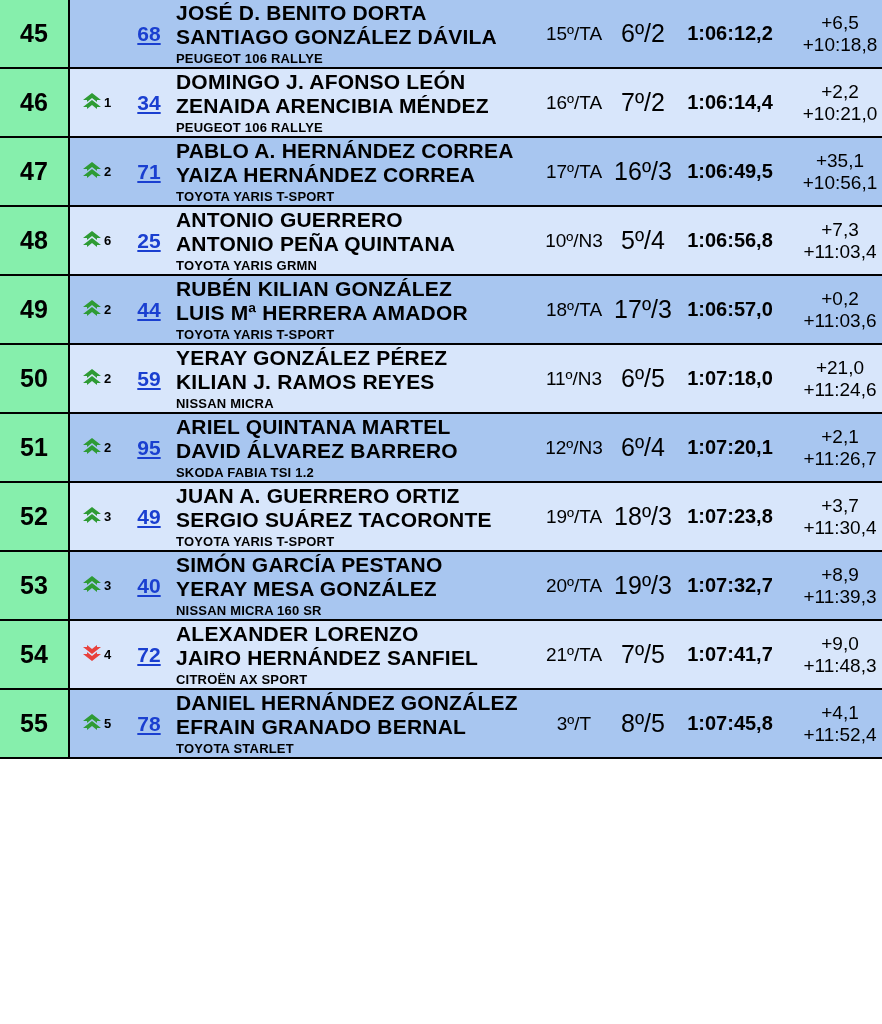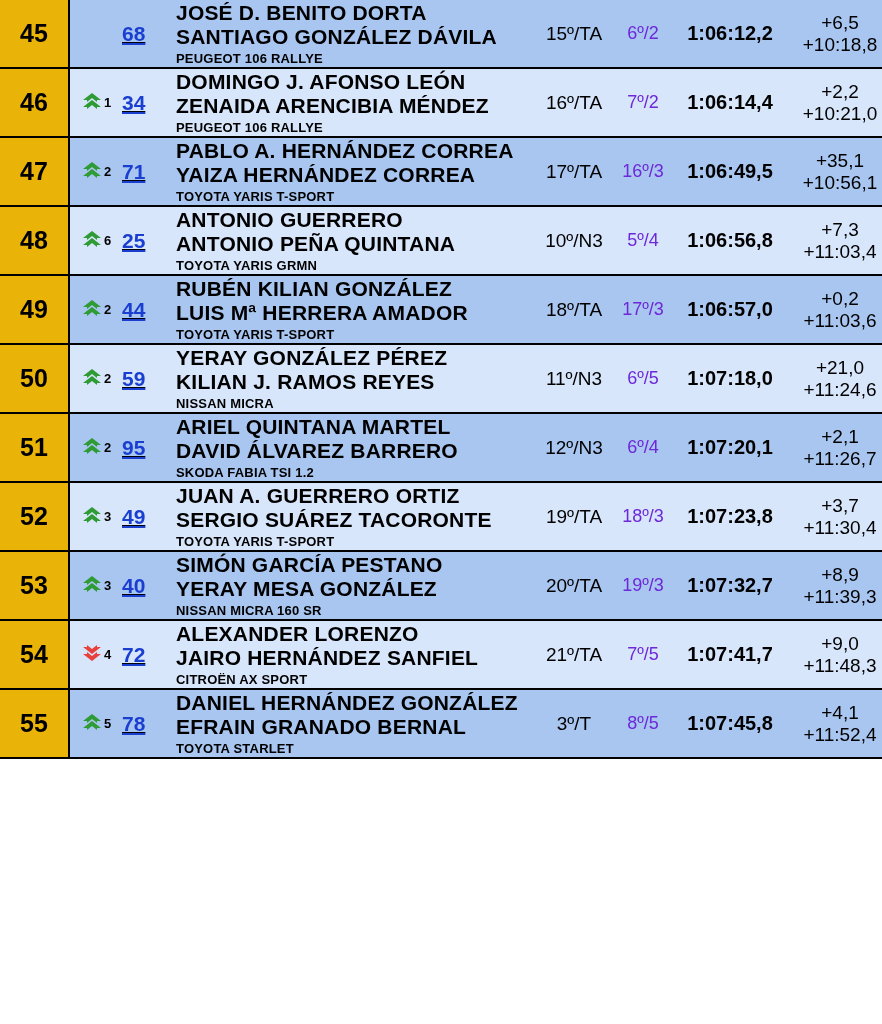--- a/index.html
+++ b/index.html
@@ -27,52 +27,51 @@
     border-bottom: 2px solid #000000;
     padding: 0;
     vertical-align: middle;
   }
   .results tr.row-first td {
     border-top: none;
   }
   
   .c-pos {
     width: 68px;
-    background: #eab308;
+    background: #86efac;
     text-align: center;
     font-size: 25px;
     font-weight: bold;
     color: #000;
     border-right: 2px solid #000;
   }
   .c-trend {
     width: 52px;
     text-align: center;
     white-space: nowrap;
   }
   .c-num {
     width: 54px;
-    text-align: left;
-    text-decoration: underline;
+    text-align: center;
   }
   .c-names {
     width: 360px;
     padding-left: 18px;
   }
   .c-cls1 {
     width: 76px;
     text-align: center;
     font-size: 19px;
     color: #000;
   }
   .c-cls2 {
     width: 62px;
     text-align: center;
-    font-size: 18px;
-    color: #6d28d9;
+    font-size: 25px;
+    color: #000000;
   }
   .c-time {
     width: 112px;
     text-align: center;
     font-size: 20px;
     font-weight: bold;
     color: #000;
   }
   .c-gaps {
     width: 108px;

